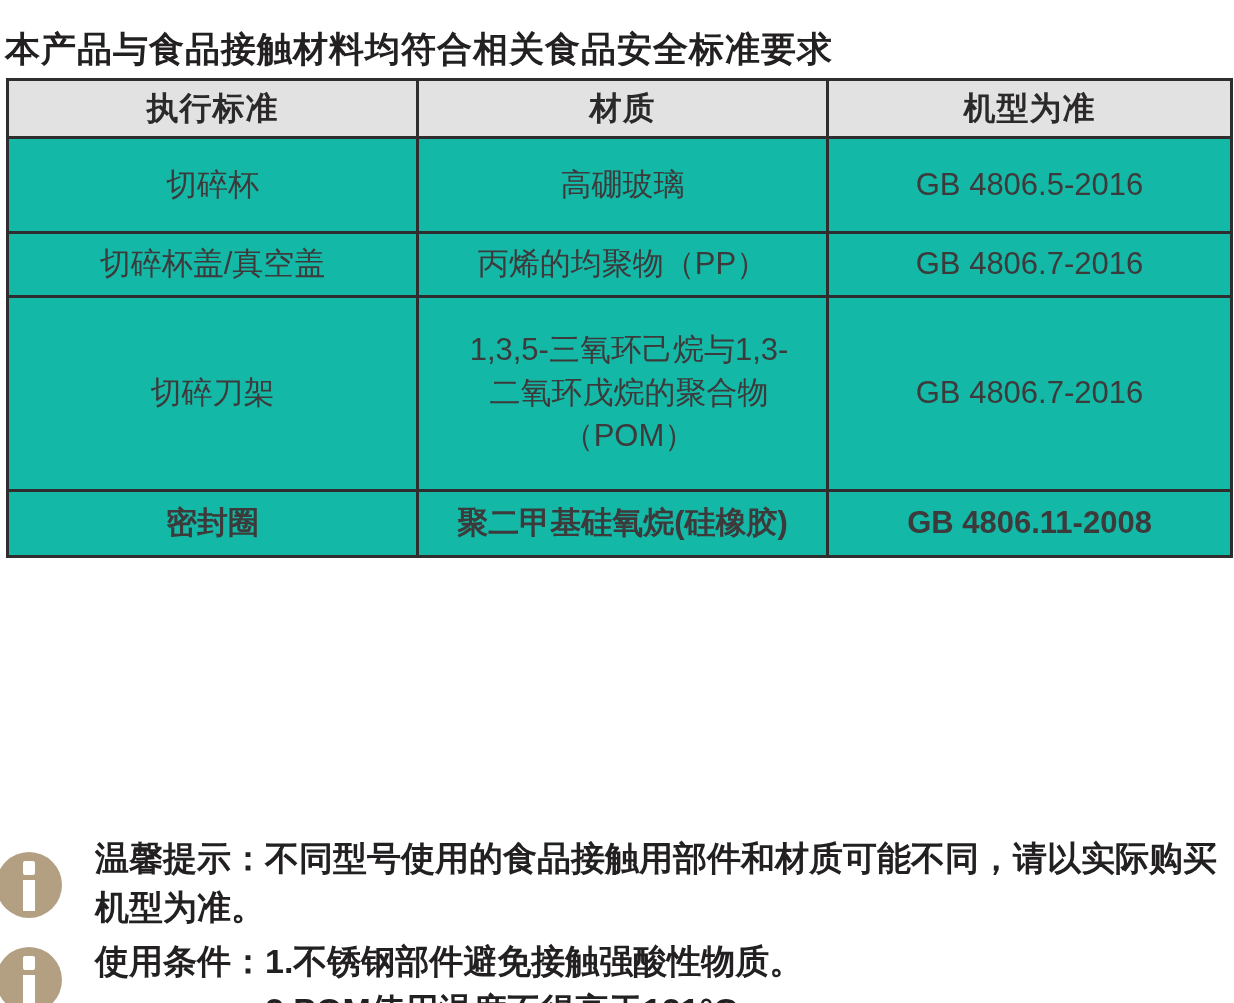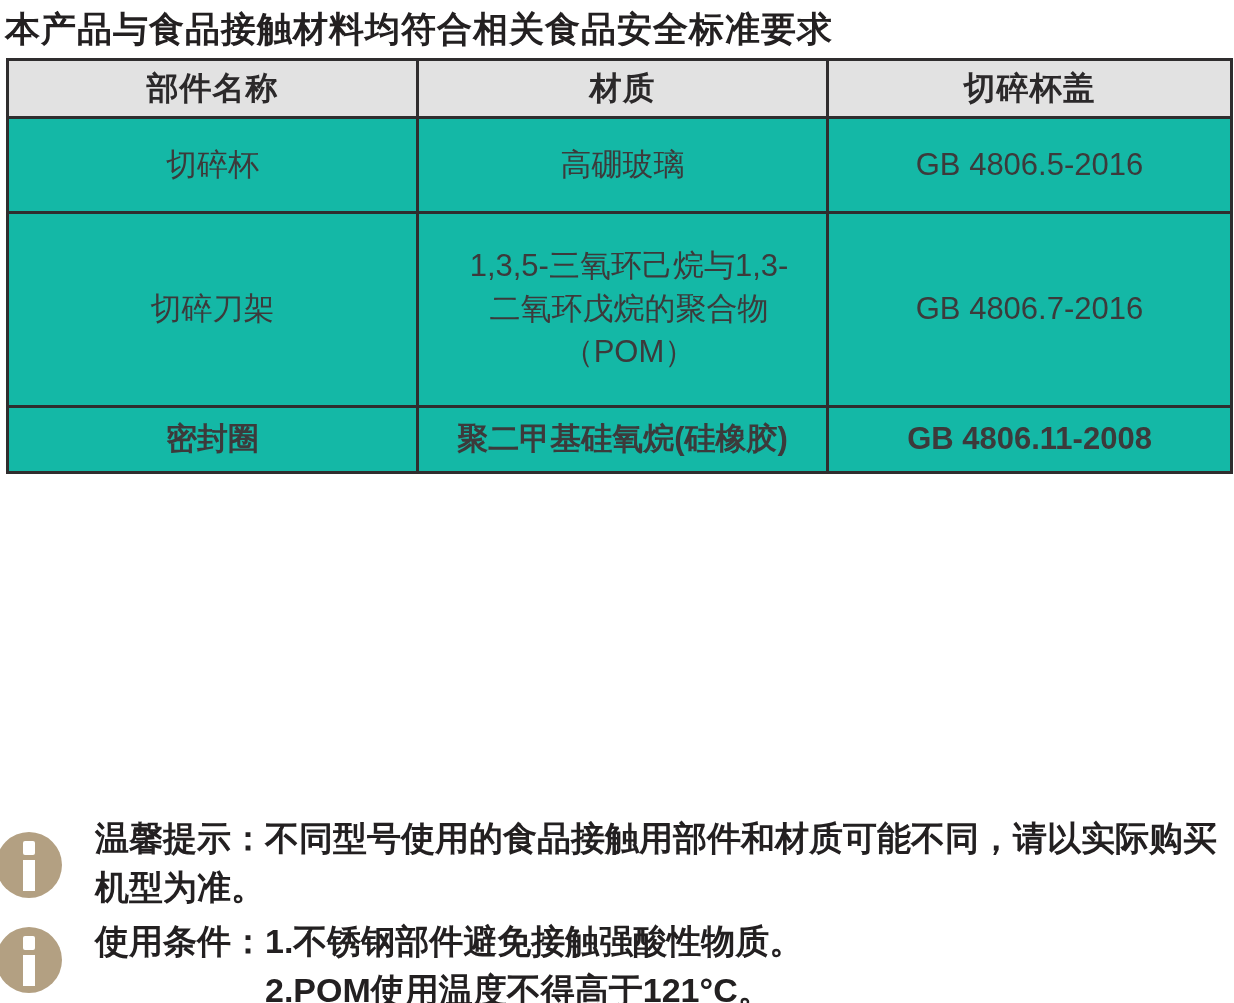--- a/index.html
+++ b/index.html
@@ -2,21 +2,21 @@
 <html><head>
 <meta charset="utf-8">
 <style>
   * { margin: 0; padding: 0; box-sizing: border-box; }
   html, body {
     width: 1234px; height: 1003px;
     background: #ffffff; overflow: hidden;
     font-family: "Liberation Sans", "DejaVu Sans", sans-serif;
     color: #232021;
   }
-  .page { position: relative; width: 1234px; height: 776px; }
+  .page { position: relative; width: 1234px; height: 776px; margin-top: 20px; }
 
   .title {
     position: absolute; left: 5px; top: 6px;
     font-size: 35px; font-weight: bold; letter-spacing: 1px;
     color: #232021; white-space: nowrap;
   }
 
   table.materials {
     position: absolute; left: 6px; top: 58px; width: 1224px;
     border-collapse: collapse; table-layout: fixed;
@@ -82,30 +82,35 @@
   <div class="title">本产品与食品接触材料均符合相关食品安全标准要求</div>
 
   <table class="materials">
     <colgroup>
         <col class="c1">
         <col class="c2">
         <col class="c3">
       </colgroup>
     <thead>
       <tr>
-        <th>部件名称</th>
+        <th>执行标准</th>
         <th>材质</th>
-        <th>切碎杯盖</th>
+        <th>机型为准</th>
       </tr>
     </thead>
     <tbody>
       <tr class="r0">
         <td>切碎杯</td>
         <td>高硼玻璃</td>
         <td>GB 4806.5-2016</td>
+      </tr>
+      <tr class="r1">
+        <td>切碎杯盖/真空盖</td>
+        <td>丙烯的均聚物（PP）</td>
+        <td>GB 4806.7-2016</td>
       </tr>
       <tr class="r2">
         <td>切碎刀架</td>
         <td class="mat-left">1,3,5-三氧环己烷与1,3-
 二氧环戊烷的聚合物
 （POM）</td>
         <td>GB 4806.7-2016</td>
       </tr>
       <tr class="r5">
         <td>密封圈</td>

